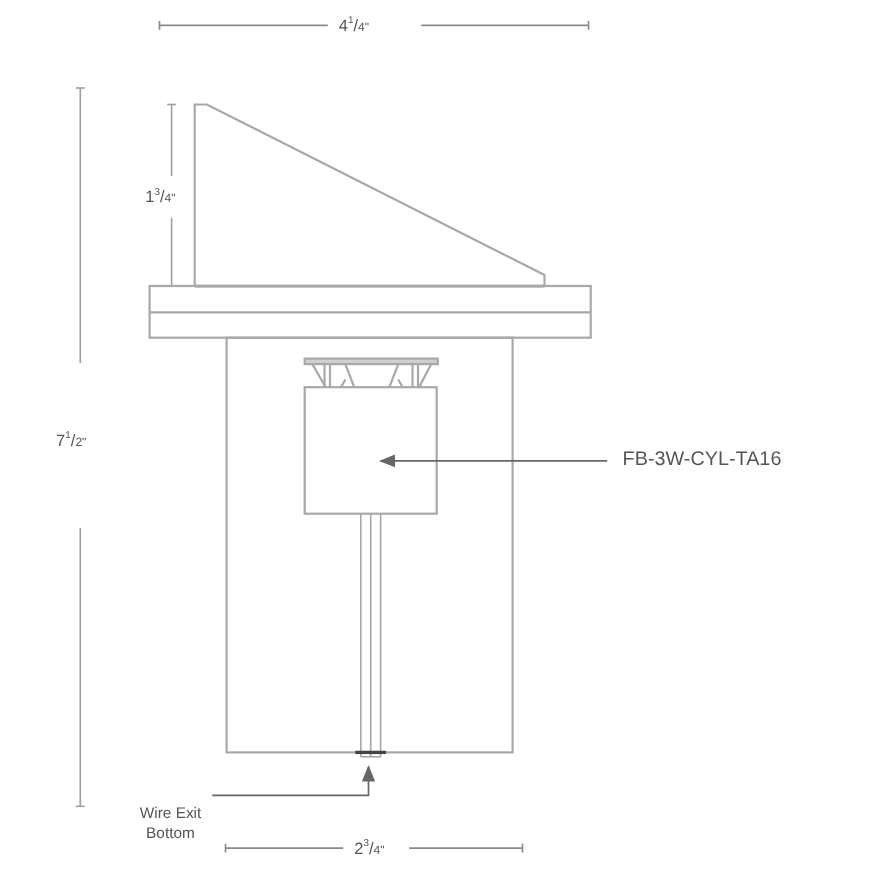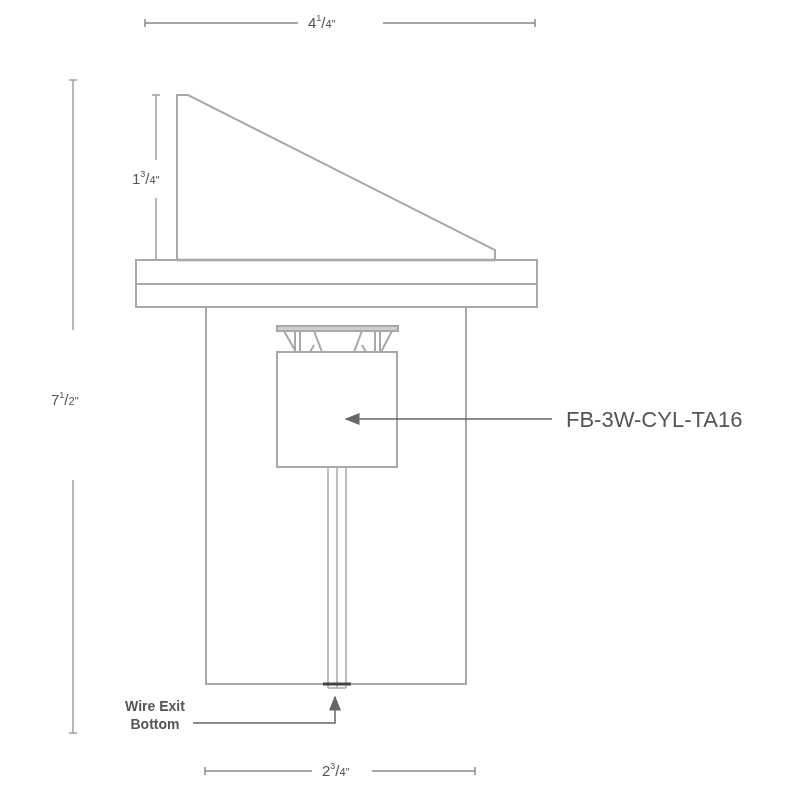--- a/index.html
+++ b/index.html
@@ -2,21 +2,21 @@
 <html><head>
 <meta charset="utf-8">
 <style>
   html, body { margin:0; padding:0; background:#ffffff; }
   body { width:800px; height:800px; position:relative; overflow:hidden; font-family:"Liberation Sans", sans-serif; }
   svg { position:absolute; left:0; top:0; }
   .lbl { position:absolute; color:#555555; font-family:"Liberation Sans", sans-serif; white-space:nowrap; }
   .dim { font-size:15px; background:#ffffff; padding:0 4px; }
   .dim sup { font-size:9px; vertical-align:7px; }
   .dim sub { font-size:11px; vertical-align:0; }
-  .callout { font-size:22px; color:#555555; }
+  .callout { font-size:18px; color:#555555; }
   .wire { font-size:14px; text-align:center; line-height:18px; }
 </style>
 </head>
 <body>
 
 <svg width="800" height="800" viewBox="0 0 800 800">
   <defs>
     <marker id="arrowhead" markerWidth="10" markerHeight="8" refX="9" refY="4" orient="auto">
       <path d="M0,0 L10,4 L0,8 Z" fill="#666666"></path>
     </marker>
@@ -98,16 +98,16 @@
 <div class="lbl dim" style="left:51px; top:390px; padding:0;">
   <span>7</span><sup>1</sup>/<sub>2"</sub>
 </div>
 
 <div class="lbl dim" style="left:318px; top:761px;">
   <span>2</span><sup>3</sup>/<sub>4"</sub>
 </div>
 
 <div class="lbl callout" style="left:566px; top:407px;">FB-3W-CYL-TA16</div>
 
-<div class="lbl wire" style="left:115px; top:697px; width:80px;font-weight:bold;">
+<div class="lbl wire" style="left:115px; top:730px; width:80px;">
   <div>Wire Exit</div>
   <div>Bottom</div>
 </div>
 
 </body></html>

